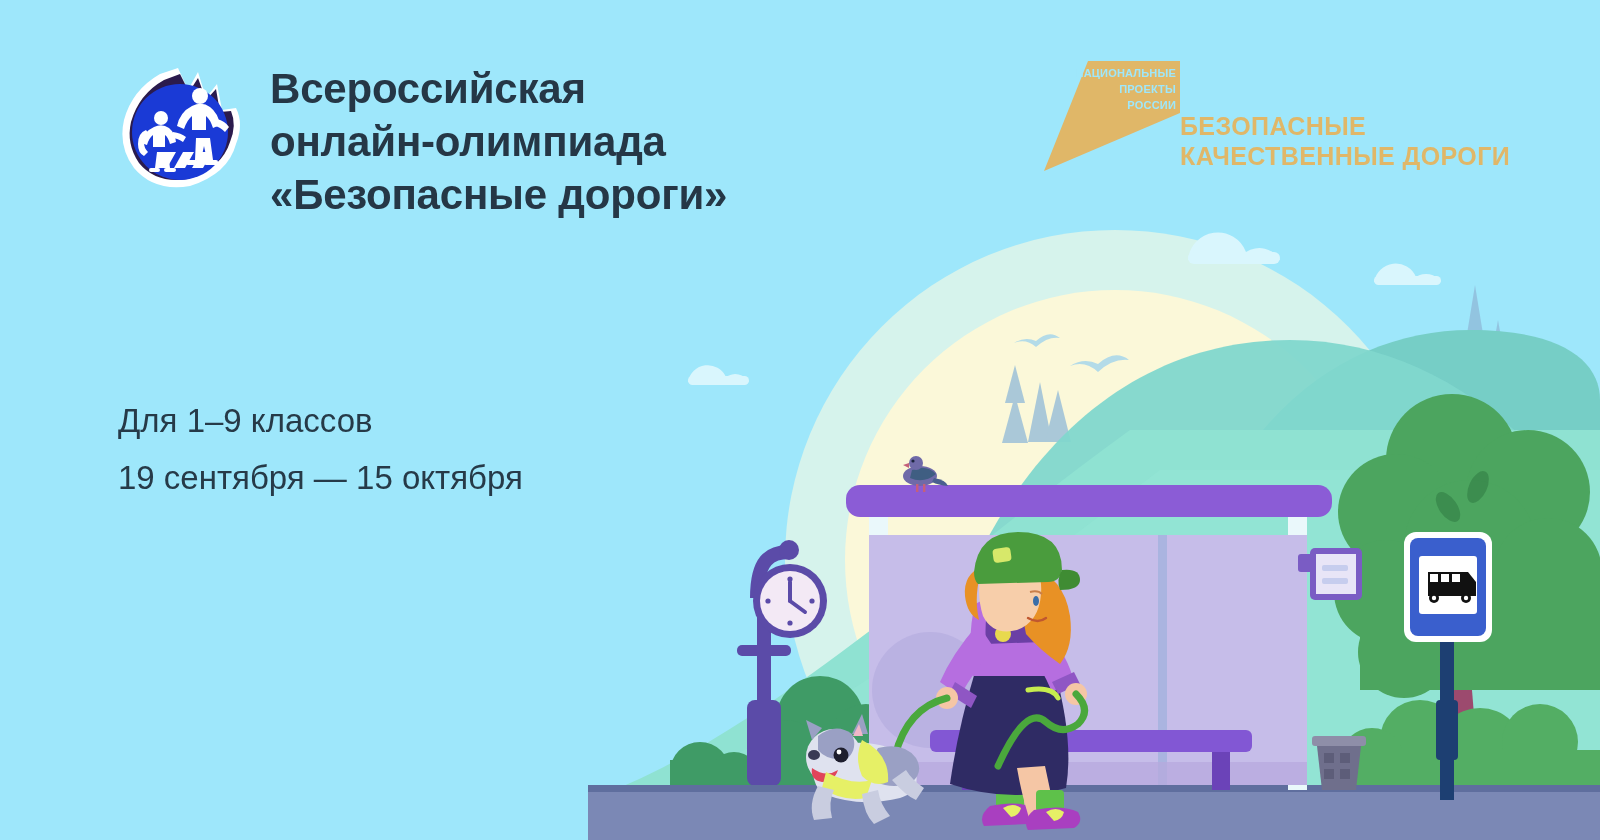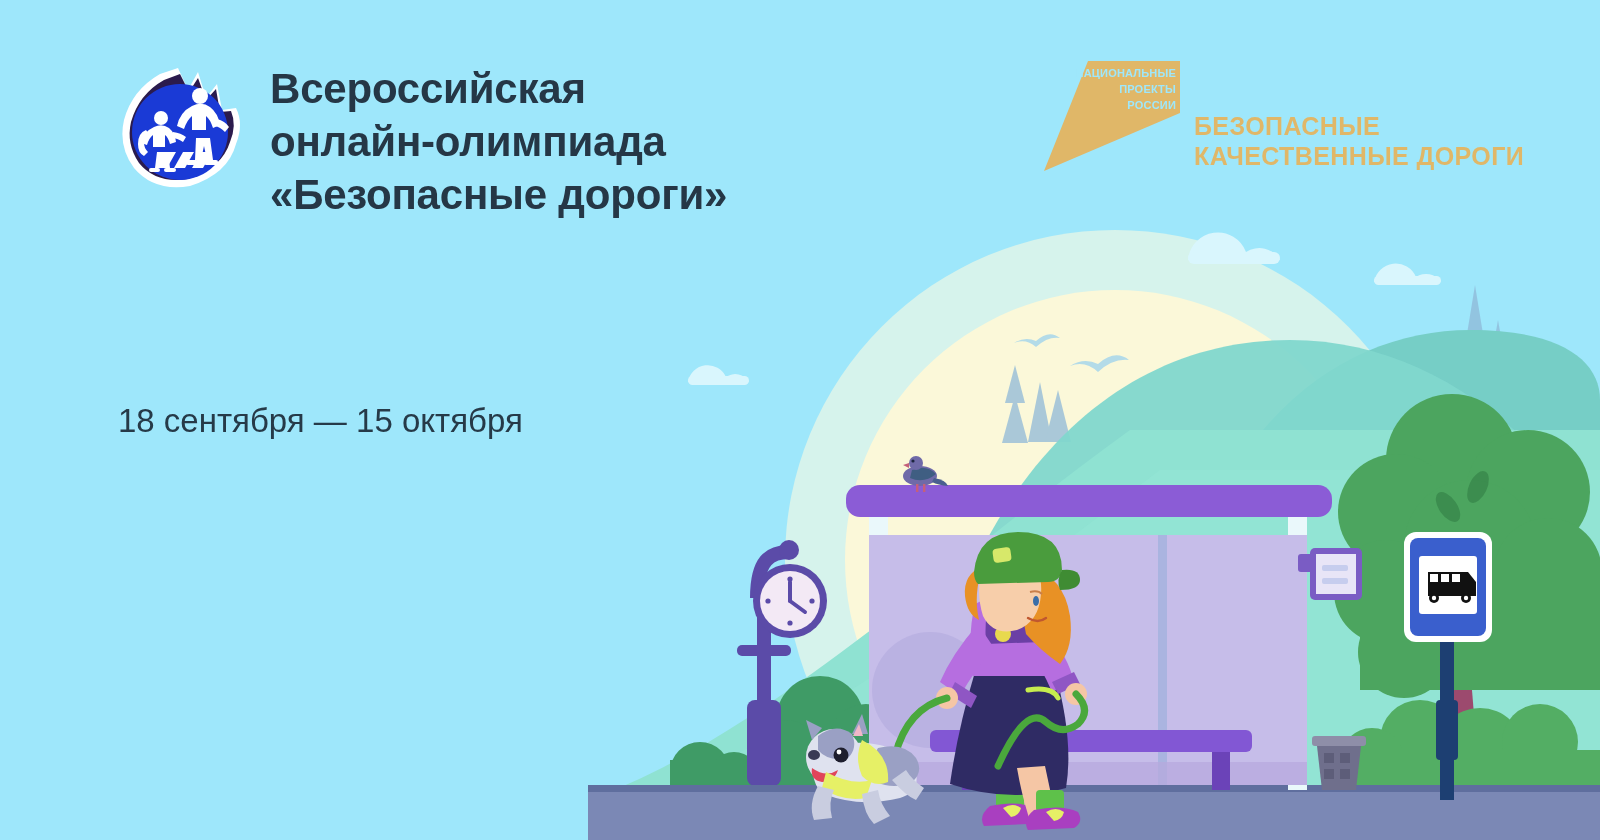--- a/index.html
+++ b/index.html
@@ -38,21 +38,20 @@
     font-size:33px;line-height:57px;font-weight:normal;
     color:#263a48;letter-spacing:0px;
   }
   
   .np{
     position:absolute;left:1040px;top:58px;z-index:40;
     display:flex;align-items:flex-end;
   }
   .np-flag{width:140px;height:110px;flex:none;margin-top:3px;}
   .np-words{
-    margin-left:14px;
     font-size:25px;line-height:30px;font-weight:bold;
     color:#e0b768;letter-spacing:0.4px;
     white-space:pre-line;
     padding-top:6px;
   }
 </style>
 </head>
 <body>
 
 <div id="banner">
@@ -334,21 +333,22 @@
         <path d="M55 70 q8 1 13 5 l-3 5 q-6 -4 -11 -4z"></path>
         <path d="M28 68 q-8 3 -8 14 q0 9 6 12 l4 -4 q-4 -4 -4 -9 q0 -7 5 -9z"></path>
       </g>
     </svg>
     <h1 class="brand-title">Всероссийская
 онлайн-олимпиада
 «Безопасные дороги»</h1>
   </div>
 
   <div class="meta">
-    <div>18 сентября — 15 октября</div>
+    <div>Для 1–9 классов</div>
+    <div>19 сентября — 15 октября</div>
   </div>
 
   <div class="np">
     <svg class="np-flag" viewBox="0 0 140 110" xmlns="http://www.w3.org/2000/svg">
       <path d="M48 0 L140 0 L140 52 L4 110 Z" fill="#e0b768"></path>
       <g fill="#9ee7fb" font-family="Liberation Sans, sans-serif" font-weight="bold" font-size="11" text-anchor="end" letter-spacing="0.2">
         <text x="136" y="16">НАЦИОНАЛЬНЫЕ</text>
         <text x="136" y="32">ПРОЕКТЫ</text>
         <text x="136" y="48">РОССИИ</text>
       </g>

